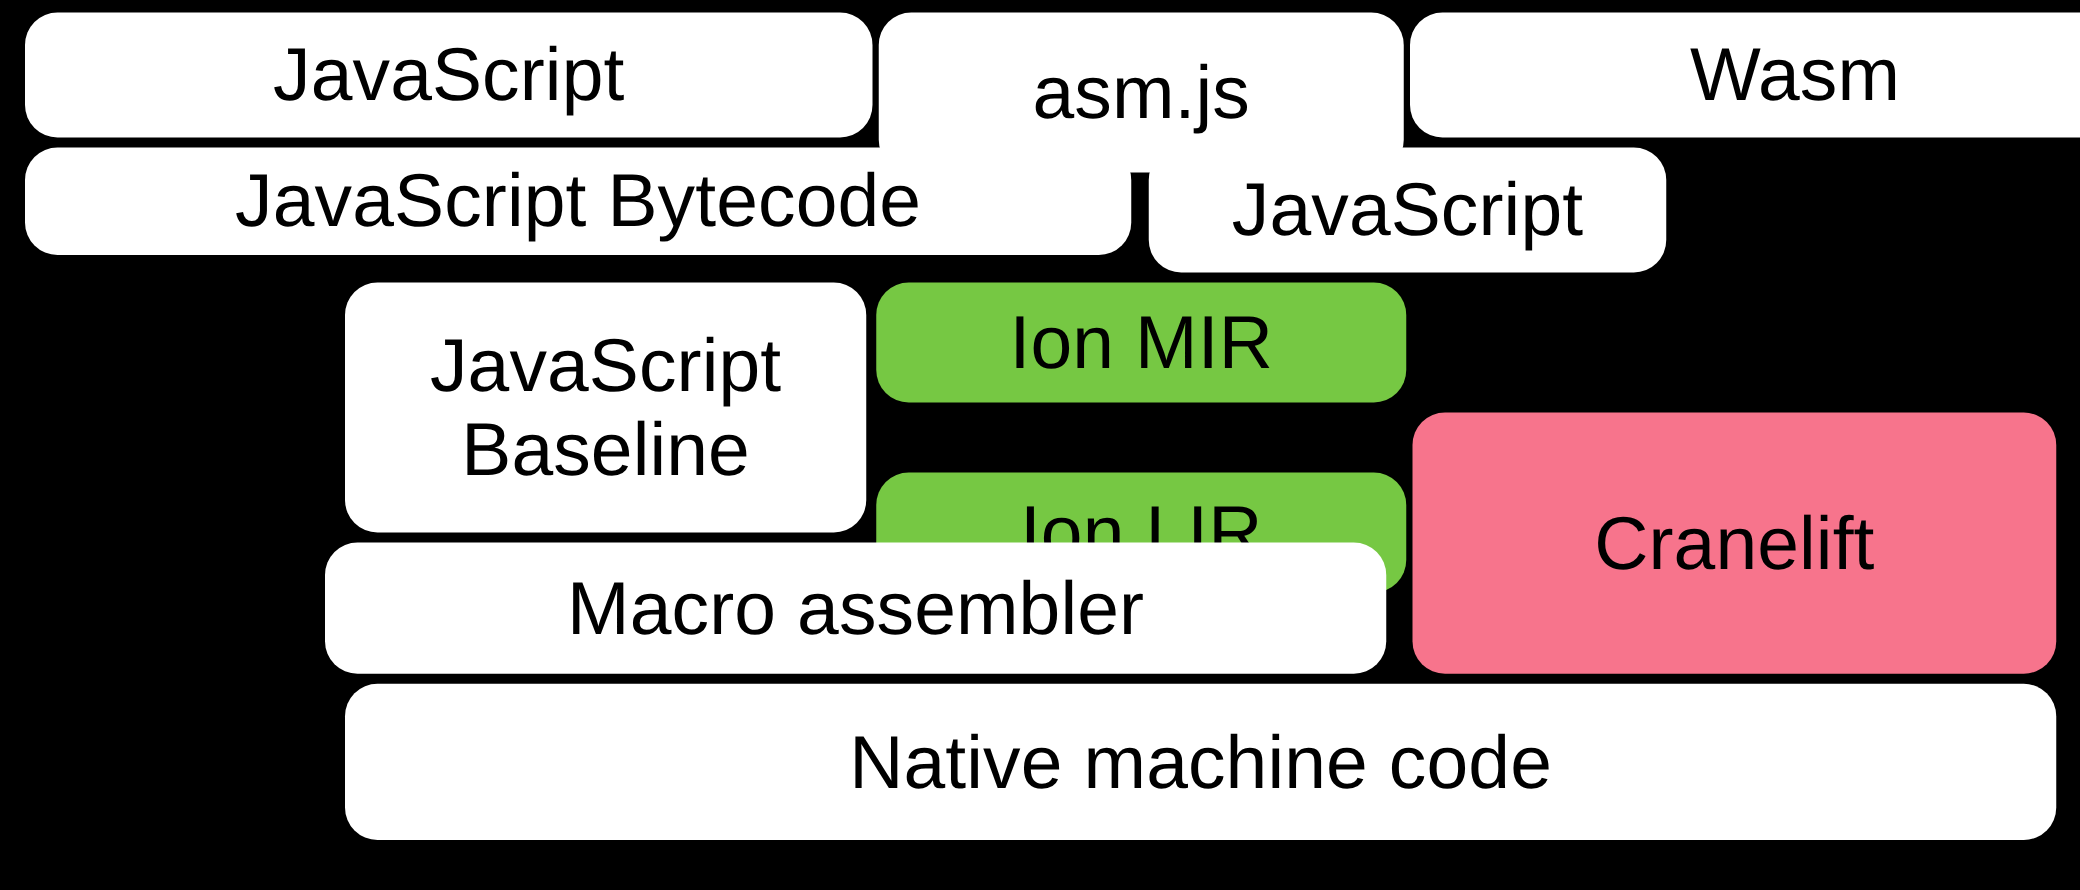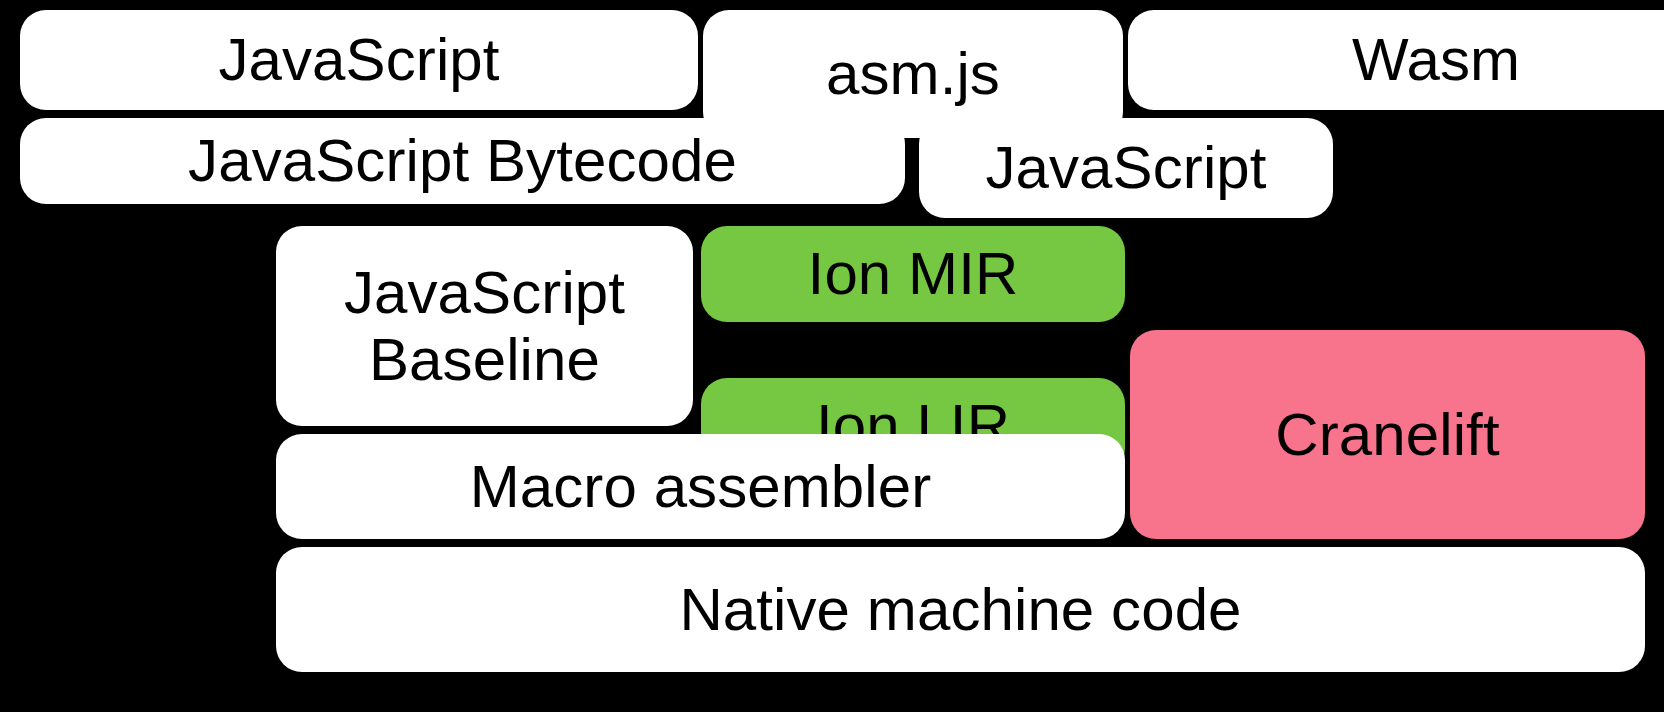--- a/index.html
+++ b/index.html
@@ -54,17 +54,17 @@
 
   <div class="box white" style="left:276px; top:226px; width:417px; height:200px;">JavaScript
 Baseline</div>
 
   <div class="box green" style="left:701px; top:226px; width:424px; height:96px;">Ion MIR</div>
 
   <div class="box green" style="left:701px; top:330px; width:424px; height:96px;margin-top:48px;">Ion LIR</div>
 
   <div class="box pink" style="left:1130px; top:330px; width:515px; height:209px;">Cranelift</div>
 
-  <div class="box white" style="left:276px; top:434px; width:849px; height:105px;">Macro assembler</div>
+  <div class="box white" style="left:260px; top:434px; width:849px; height:105px;">Macro assembler</div>
 
   <div class="box white" style="left:276px; top:547px; width:1369px; height:125px;">Native machine code</div>
 
 </div>
 
 </body></html>

